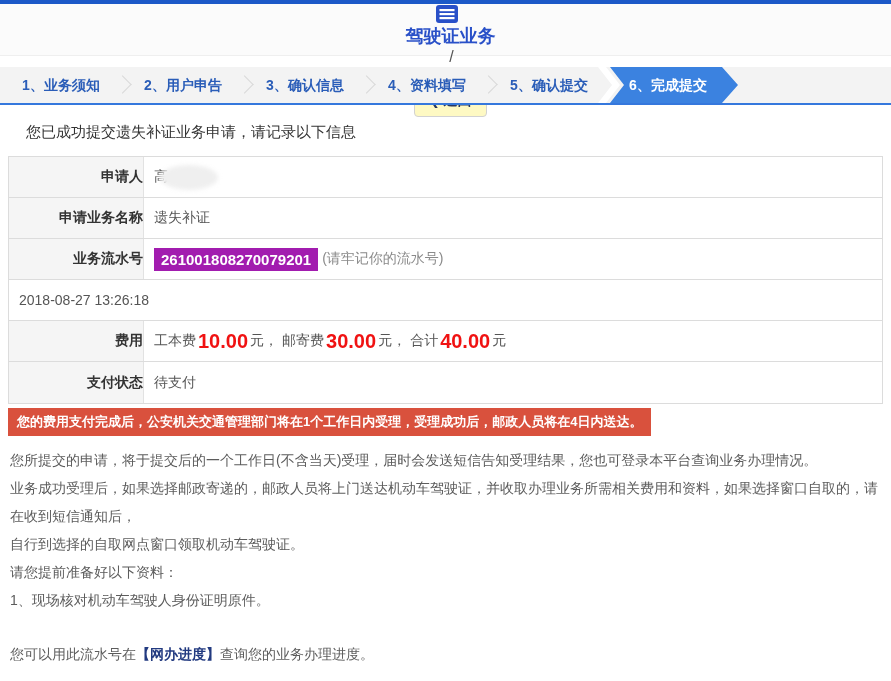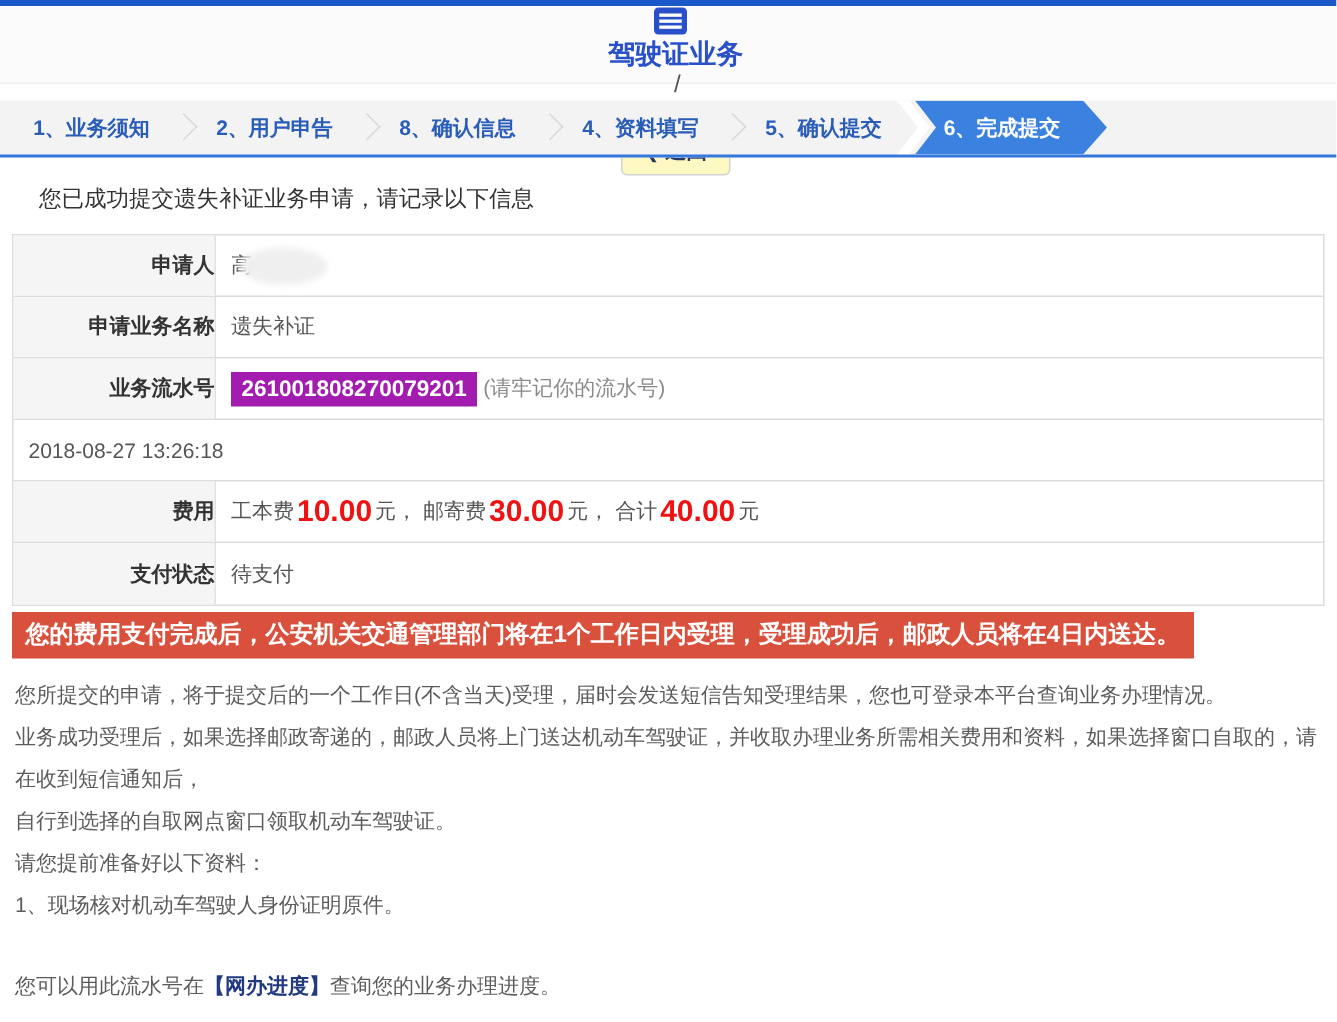--- a/index.html
+++ b/index.html
@@ -147,21 +147,21 @@
     margin: 0 2px;
   }
   .fee-sep { margin-right: 4px; }
 
   .warning-banner {
     display: inline-block;
     margin: 4px 0 10px 0;
     background: #d9513d;
     color: #ffffff;
     font-weight: bold;
-    font-size: 16px;
+    font-size: 13px;
     padding: 5px 9px;
   }
 
   .para {
     margin: 0 0 0 2px;
     font-size: 14px;
     color: #5c5c5c;
     line-height: 28px;
   }
   .progress-line { margin-top: 26px; }
@@ -193,21 +193,21 @@
 <div class="steps">
   <div class="step">
     <span>1、业务须知</span>
     <i class="chev-sep"></i>
   </div>
   <div class="step">
     <span>2、用户申告</span>
     <i class="chev-sep"></i>
   </div>
   <div class="step">
-    <span>8、确认信息</span>
+    <span>3、确认信息</span>
     <i class="chev-sep"></i>
   </div>
   <div class="step">
     <span>4、资料填写</span>
     <i class="chev-sep"></i>
   </div>
   <div class="step">
     <span>5、确认提交</span>
   </div>
   <div class="step-white-band"></div>

